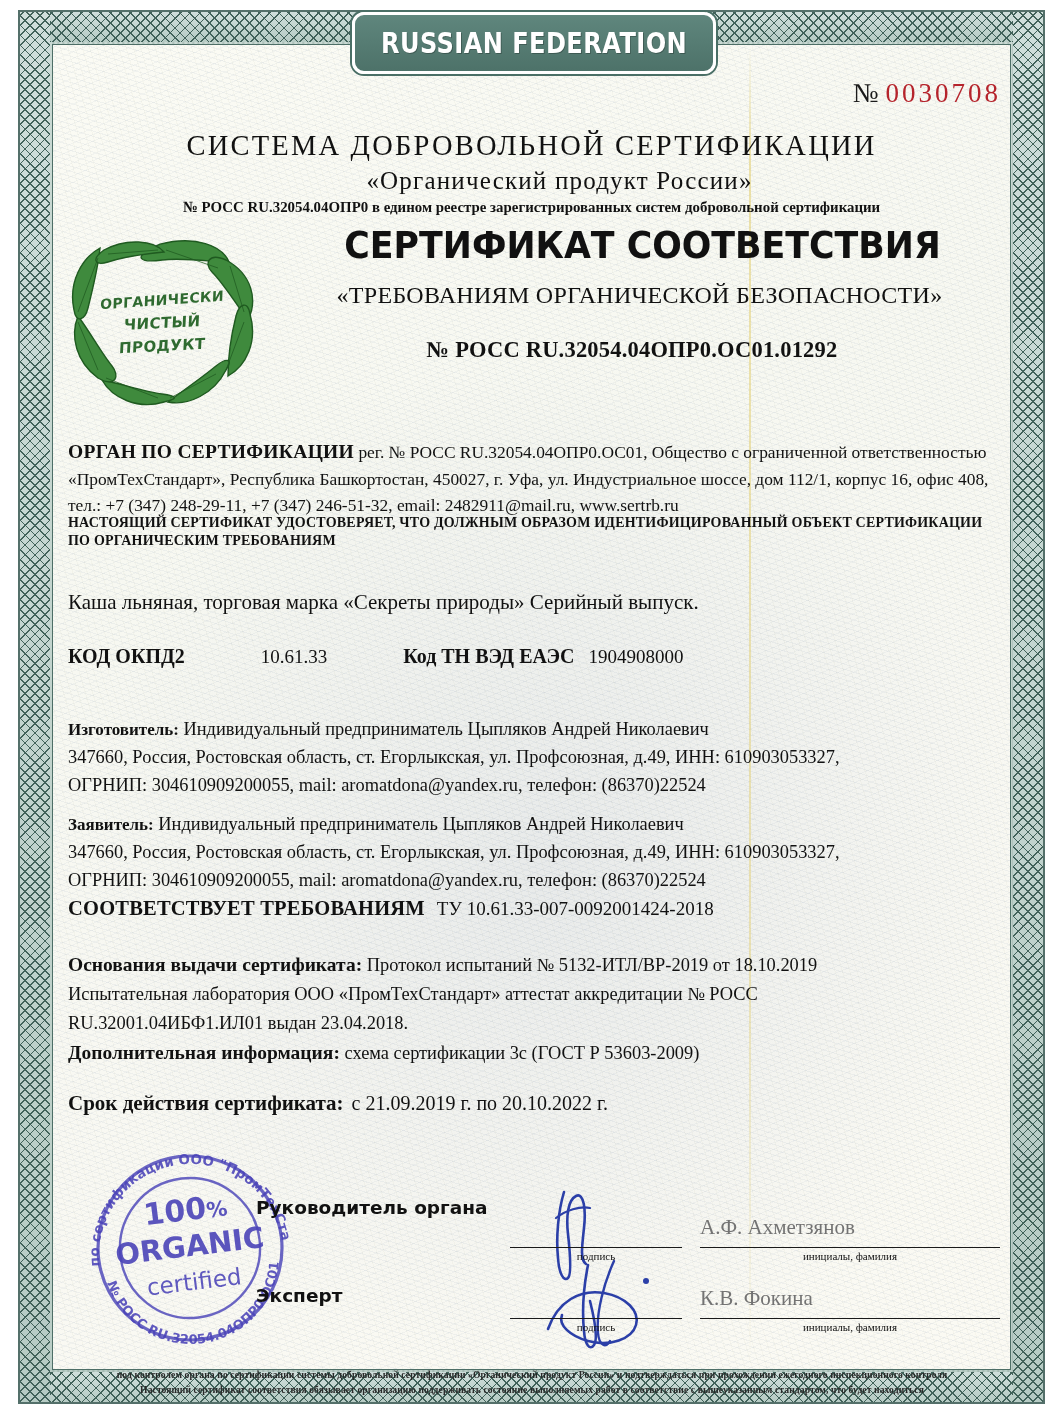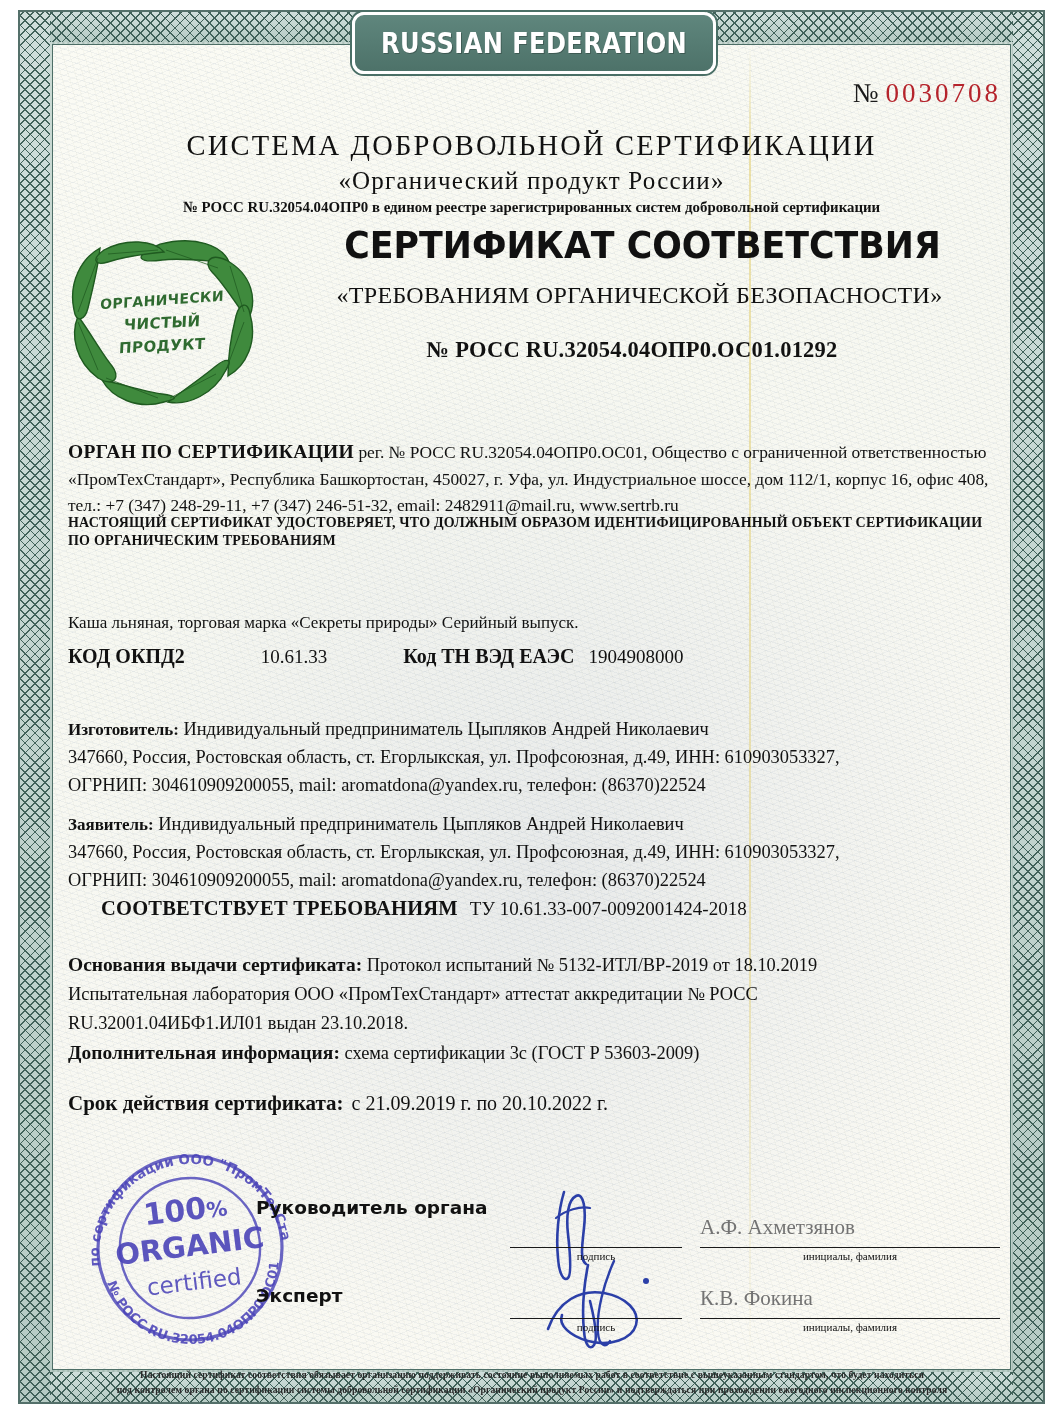--- a/index.html
+++ b/index.html
@@ -133,20 +133,21 @@
     letter-spacing: 2.2px;
     color: #111;
     white-space: nowrap;
   }
   .sys-sub {
     position: absolute; left: 52px; top: 167px; width: 959px;
     text-align: center;
     font-size: 25px;
     letter-spacing: 1.2px;
     color: #111;
+    padding-left: 28px;
   }
   .sys-reg {
     position: absolute; left: 52px; top: 198px; width: 959px;
     text-align: center;
     font-size: 15.5px;
     font-weight: bold;
     color: #111;
     transform: scaleX(0.96);
   }
 
@@ -213,22 +214,22 @@
     text-align: left;
   }
   .org-cert .hd { font-size: 19.5px; font-weight: bold; letter-spacing: 0.3px; }
 
   .attest {
     left: 68px; top: 514px; width: 930px;
     font-size: 14px; font-weight: bold; line-height: 1.32;
     letter-spacing: 0.2px;
   }
   .product {
-    left: 68px; top: 613px; width: 930px;
-    font-size: 17px;
+    left: 68px; top: 590px; width: 930px;
+    font-size: 21px;
     font-family: Liberation Serif, serif;
   }
 
   .codes {
     left: 68px; top: 645px; width: 930px;
     font-size: 19px;
   }
   .codes .lbl { font-weight: bold; font-size: 20px; }
   .codes .v1 { display:inline-block; margin-left: 76px; }
   .codes .lbl2 { font-weight: bold; font-size: 20px; margin-left: 76px; }
@@ -236,21 +237,21 @@
 
   .party { left: 68px; width: 945px; font-size: 18.4px; line-height: 1.52; }
   .party.maker { top: 716px; }
   .party.applicant { top: 811px; }
   .party .nm { font-weight: bold; font-size: 17px; }
 
   .conform {
     left: 68px; top: 897px; width: 930px;
     font-size: 19px;
   }
-  .conform .lbl { font-weight: bold; font-size: 20.5px; letter-spacing: 0.2px; margin-left: 33px; }
+  .conform .lbl { font-weight: bold; font-size: 20.5px; letter-spacing: 0.2px; }
   .conform .val { margin-left: 12px; }
 
   .basis {
     left: 68px; top: 950px; width: 945px;
     font-size: 18.4px; line-height: 1.56;
   }
   .basis .lbl { font-weight: bold; font-size: 19.5px; }
 
   .validity {
     left: 68px; top: 1091px; width: 930px;
@@ -408,21 +409,21 @@
 
   <div class="body-block conform">
     <span class="lbl">СООТВЕТСТВУЕТ ТРЕБОВАНИЯМ</span><span class="val">ТУ 10.61.33-007-0092001424-2018</span>
   </div>
 
   <div class="body-block basis">
     <div>
       <span class="lbl">Основания выдачи сертификата:</span><span> Протокол испытаний № 5132-ИТЛ/ВР-2019 от 18.10.2019</span>
     </div>
     <div>Испытательная лаборатория ООО «ПромТехСтандарт» аттестат аккредитации № РОСС</div>
-    <div>RU.32001.04ИБФ1.ИЛ01 выдан 23.10.2018.</div>
+    <div>RU.32001.04ИБФ1.ИЛ01 выдан 23.04.2018.</div>
     <div>
       <span class="lbl">Дополнительная информация:</span><span> схема сертификации 3с (ГОСТ Р 53603-2009)</span>
     </div>
   </div>
 
   <div class="body-block validity">
     <span class="lbl">Срок действия сертификата:</span><span class="val">с 21.09.2019 г. по 20.10.2022 г.</span>
   </div>
 
   <div class="stamp">
@@ -472,17 +473,17 @@
   <div class="sig-line line-name1"></div>
   <div class="sig-line line-sig2"></div>
   <div class="sig-line line-name2"></div>
 
   <div class="sig-cap cap-sig1">подпись</div>
   <div class="sig-cap cap-name1">инициалы, фамилия</div>
   <div class="sig-cap cap-sig2">подпись</div>
   <div class="sig-cap cap-name2">инициалы, фамилия</div>
 
   <div class="footer">
+    <div>под контролем органа по сертификации системы добровольной сертификации «Органический продукт России» и подтверждаться при прохождении ежегодного инспекционного контроля</div>
     <div>Настоящий сертификат соответствия обязывает организацию поддерживать состояние выполняемых работ в соответствие с вышеуказанным стандартом, что будет находиться</div>
-    <div>под контролем органа по сертификации системы добровольной сертификации «Органический продукт России» и подтверждаться при прохождении ежегодного инспекционного контроля</div>
   </div>
 
 </div>
 
 </body></html>

